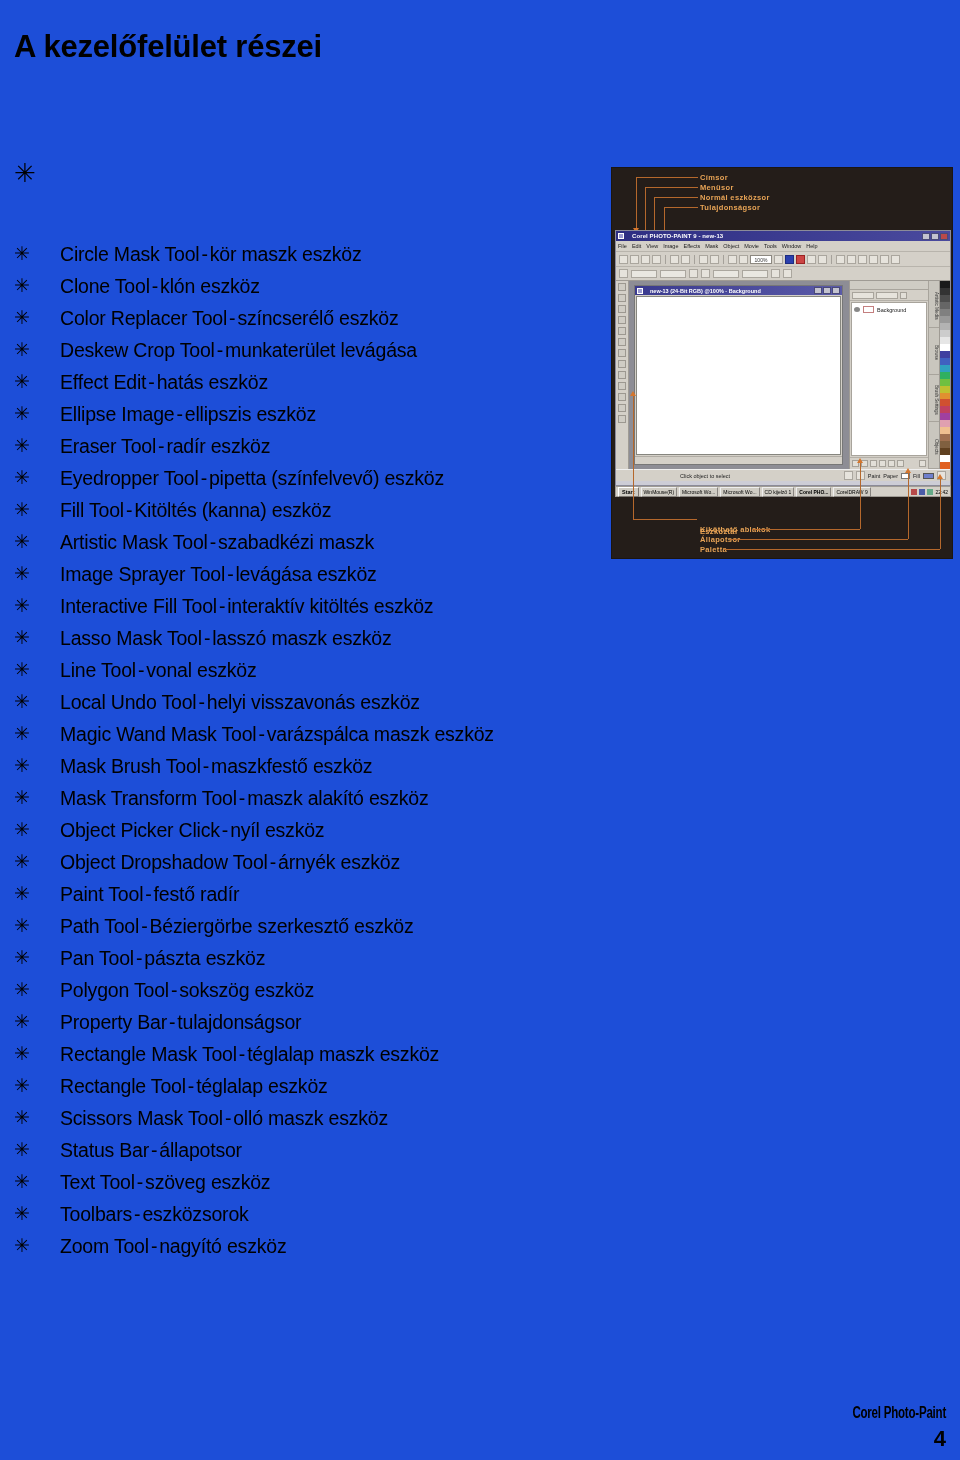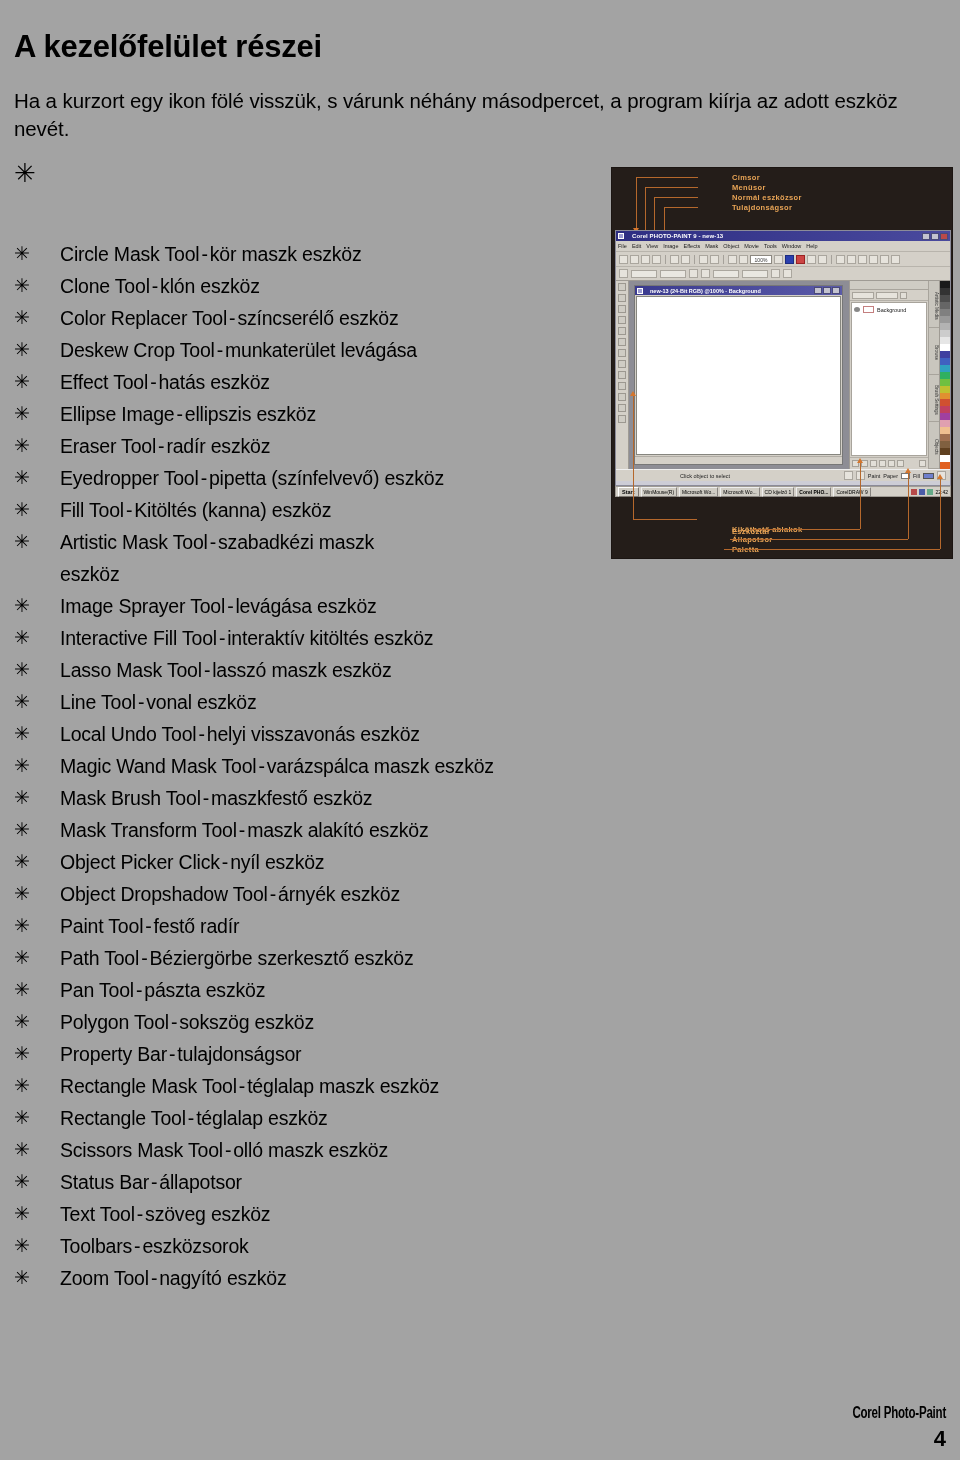--- a/index.html
+++ b/index.html
@@ -14,21 +14,21 @@
     position: relative;
     font-family: "Liberation Sans", sans-serif;
     color: #000000;
     overflow: hidden;
   }
 
   .page {
     position: relative;
     width: 960px;
     height: 1460px;
-    background: #a3a3a3;
+    background: #1d4ed8;
   }
 
   
   .page-title {
     position: absolute;
     left: 14px;
     top: 6px;
     font-size: 31px;
     font-weight: bold;
     letter-spacing: -0.2px;
@@ -120,21 +120,20 @@
     left: 0; top: 0;
     width: 342px; height: 62px;
   }
   .callout-label {
     position: absolute;
     color: #e8a456;
     font-size: 7.5px;
     font-weight: bold;
     letter-spacing: 0.35px;
     white-space: nowrap;
-    margin-left: 32px;
   }
   .ct-l1 { left: 88px; top: 5px; }
   .ct-l2 { left: 88px; top: 15px; }
   .ct-l3 { left: 88px; top: 25px; }
   .ct-l4 { left: 88px; top: 35px; }
 
   .leader {
     position: absolute;
     background: #b5682c;
   }
@@ -533,35 +532,34 @@
     font-weight: bold;
   }
 </style>
 </head>
 <body>
 
 <div class="page">
 
   <h1 class="page-title">A kezelőfelület részei</h1>
 
-  <p class="intro">Ha a kurzort egy ikon fölé visszük, s várunk néhány másodpercet, a program kiírja az adott eszköz nevét.</p>
 
   <div class="lone-bullet">✳</div>
 
   <ul class="tool-list" id="tool-list">
       <li class="tool-row"><span class="bullet">✳</span><span class="tool-name">Circle Mask Tool</span><span class="tool-dash">-</span><span class="tool-desc">kör maszk eszköz</span></li>
       <li class="tool-row"><span class="bullet">✳</span><span class="tool-name">Clone Tool</span><span class="tool-dash">-</span><span class="tool-desc">klón eszköz</span></li>
       <li class="tool-row"><span class="bullet">✳</span><span class="tool-name">Color Replacer Tool</span><span class="tool-dash">-</span><span class="tool-desc">színcserélő eszköz</span></li>
       <li class="tool-row"><span class="bullet">✳</span><span class="tool-name">Deskew Crop Tool</span><span class="tool-dash">-</span><span class="tool-desc">munkaterület levágása</span></li>
-      <li class="tool-row"><span class="bullet">✳</span><span class="tool-name">Effect Tool</span><span class="tool-dash">-</span><span class="tool-desc">hatás eszköz</span></li>
+      <li class="tool-row"><span class="bullet">✳</span><span class="tool-name">Effect Edit</span><span class="tool-dash">-</span><span class="tool-desc">hatás eszköz</span></li>
       <li class="tool-row"><span class="bullet">✳</span><span class="tool-name">Ellipse Image</span><span class="tool-dash">-</span><span class="tool-desc">ellipszis eszköz</span></li>
       <li class="tool-row"><span class="bullet">✳</span><span class="tool-name">Eraser Tool</span><span class="tool-dash">-</span><span class="tool-desc">radír eszköz</span></li>
       <li class="tool-row"><span class="bullet">✳</span><span class="tool-name">Eyedropper Tool</span><span class="tool-dash">-</span><span class="tool-desc">pipetta (színfelvevő) eszköz</span></li>
       <li class="tool-row"><span class="bullet">✳</span><span class="tool-name">Fill Tool</span><span class="tool-dash">-</span><span class="tool-desc">Kitöltés (kanna) eszköz</span></li>
-      <li class="tool-row wrap"><span class="bullet">✳</span><span class="tool-name">Artistic Mask Tool</span><span class="tool-dash">-</span><span class="tool-desc">szabadkézi maszk</span><span class="cont-line">eszköz</span></li>
+      <li class="tool-row wrap"><span class="bullet">✳</span><span class="tool-name">Artistic Mask Tool</span><span class="tool-dash">-</span><span class="tool-desc">szabadkézi maszk</span></li>
       <li class="tool-row"><span class="bullet">✳</span><span class="tool-name">Image Sprayer Tool</span><span class="tool-dash">-</span><span class="tool-desc">levágása eszköz</span></li>
       <li class="tool-row"><span class="bullet">✳</span><span class="tool-name">Interactive Fill Tool</span><span class="tool-dash">-</span><span class="tool-desc">interaktív kitöltés eszköz</span></li>
       <li class="tool-row"><span class="bullet">✳</span><span class="tool-name">Lasso Mask Tool</span><span class="tool-dash">-</span><span class="tool-desc">lasszó maszk eszköz</span></li>
       <li class="tool-row"><span class="bullet">✳</span><span class="tool-name">Line Tool</span><span class="tool-dash">-</span><span class="tool-desc">vonal eszköz</span></li>
       <li class="tool-row"><span class="bullet">✳</span><span class="tool-name">Local Undo Tool</span><span class="tool-dash">-</span><span class="tool-desc">helyi visszavonás eszköz</span></li>
       <li class="tool-row"><span class="bullet">✳</span><span class="tool-name">Magic Wand Mask Tool</span><span class="tool-dash">-</span><span class="tool-desc">varázspálca maszk eszköz</span></li>
       <li class="tool-row"><span class="bullet">✳</span><span class="tool-name">Mask Brush Tool</span><span class="tool-dash">-</span><span class="tool-desc">maszkfestő eszköz</span></li>
       <li class="tool-row"><span class="bullet">✳</span><span class="tool-name">Mask Transform Tool</span><span class="tool-dash">-</span><span class="tool-desc">maszk alakító eszköz</span></li>
       <li class="tool-row"><span class="bullet">✳</span><span class="tool-name">Object Picker Click</span><span class="tool-dash">-</span><span class="tool-desc">nyíl eszköz</span></li>
       <li class="tool-row"><span class="bullet">✳</span><span class="tool-name">Object Dropshadow Tool</span><span class="tool-dash">-</span><span class="tool-desc">árnyék eszköz</span></li>

